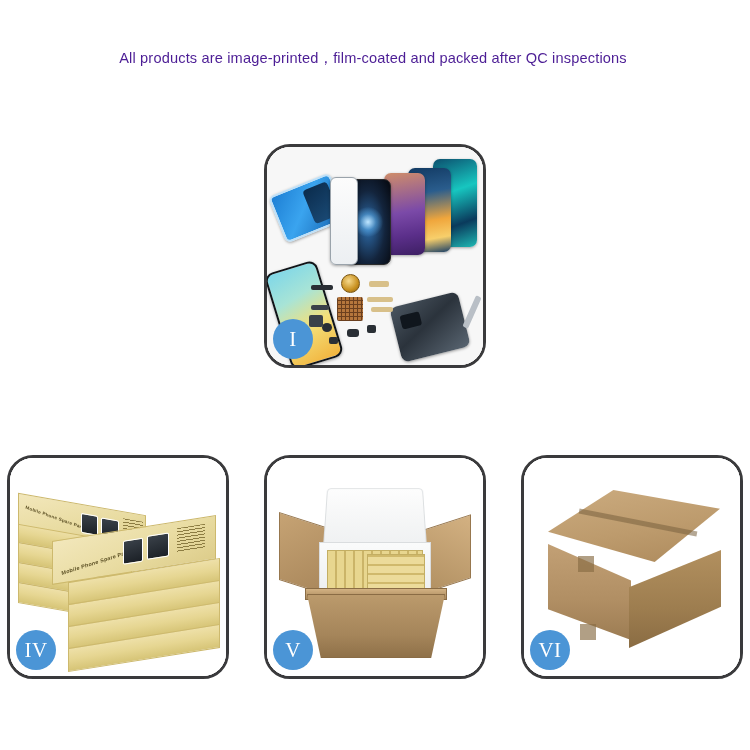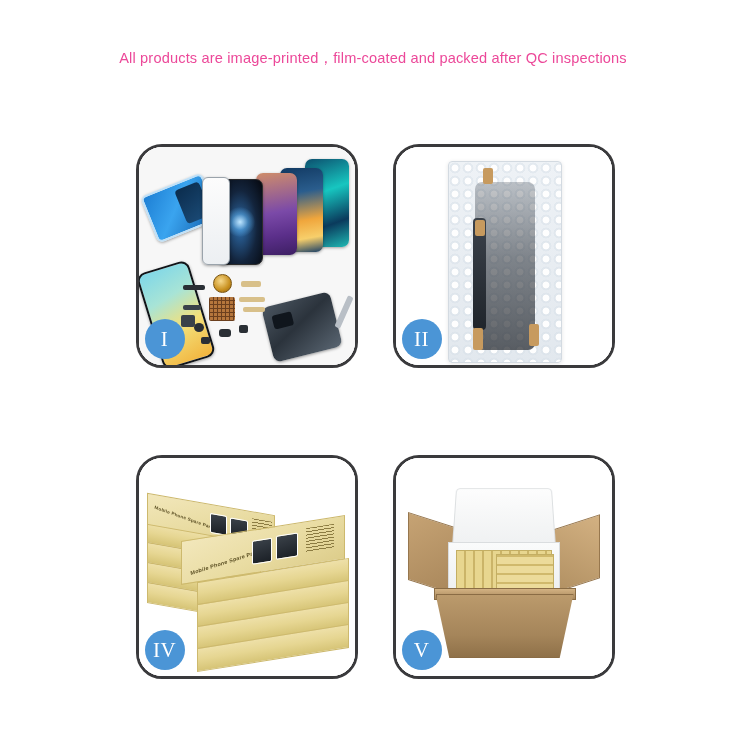--- a/index.html
+++ b/index.html
@@ -29,21 +29,21 @@
     letter-spacing: 1.2px;
     color: #141414;
     line-height: 1.05;
     margin: 0;
     white-space: nowrap;
   }
   .page-subtitle {
     font-family: "Liberation Sans", sans-serif;
     font-size: 14.6px;
     font-weight: 400;
-    color: #ec4899;
+    color: #4c1d95;
     margin: 11px 4px 0 0;
     letter-spacing: 0.15px;
     white-space: nowrap;
   }
 
   
   .grid {
     position: absolute;
     left: 0;
     top: 144px;
@@ -366,34 +366,20 @@
         <div class="flex-strip" style="left:102px;top:134px;width:20px;height:6px;"></div>
         <div class="flex-strip" style="left:100px;top:150px;width:26px;height:5px;"></div>
         <div class="flex-strip" style="left:104px;top:160px;width:22px;height:5px;"></div>
         <div class="flex-strip" style="left:44px;top:158px;width:18px;height:5px;background:#3a4149;"></div>
         <div class="flex-strip" style="left:42px;top:168px;width:14px;height:12px;background:#3a4149;"></div>
         <div class="flex-strip" style="right:8px;top:148px;width:6px;height:34px;background:#b9bfc6;transform:rotate(24deg);"></div>
         <div class="badge">I</div>
       </div>
     </div>
 
-    <div class="panel">
-      <div class="panel-inner">
-        <div class="p2-bg"></div>
-        <div class="bw-bag">
-          <div class="bw-part"></div>
-          <div class="bw-cable"></div>
-          <div class="bw-tab" style="left:34px;top:6px;"></div>
-          <div class="bw-tab" style="left:26px;top:58px;"></div>
-          <div class="bw-tab" style="left:24px;top:166px;height:22px;"></div>
-          <div class="bw-tab" style="left:80px;top:162px;height:22px;"></div>
-        </div>
-        <div class="badge">II</div>
-      </div>
-    </div>
 
   </div>
 
   <div class="row">
 
     <div class="panel">
       <div class="panel-inner">
         <div class="p4-bg"></div>
         <div class="stack">
 
@@ -433,14 +419,26 @@
         <div class="c5-lid"></div>
         <div class="c5-foam"></div>
         <div class="c5-boxes"></div>
         <div class="c5-boxes2"></div>
         <div class="c5-rim"></div>
         <div class="c5-front"></div>
         <div class="badge">V</div>
       </div>
     </div>
 
+    <div class="panel">
+      <div class="panel-inner">
+        <div class="p6-bg"></div>
+        <div class="c6-top"></div>
+        <div class="c6-seam"></div>
+        <div class="c6-left"></div>
+        <div class="c6-right"></div>
+        <div class="c6-tab" style="left:54px;top:98px;"></div>
+        <div class="c6-tab" style="left:56px;top:166px;"></div>
+        <div class="badge">VI</div>
+      </div>
+    </div>
   </div>
 </div>
 
 </body></html>

